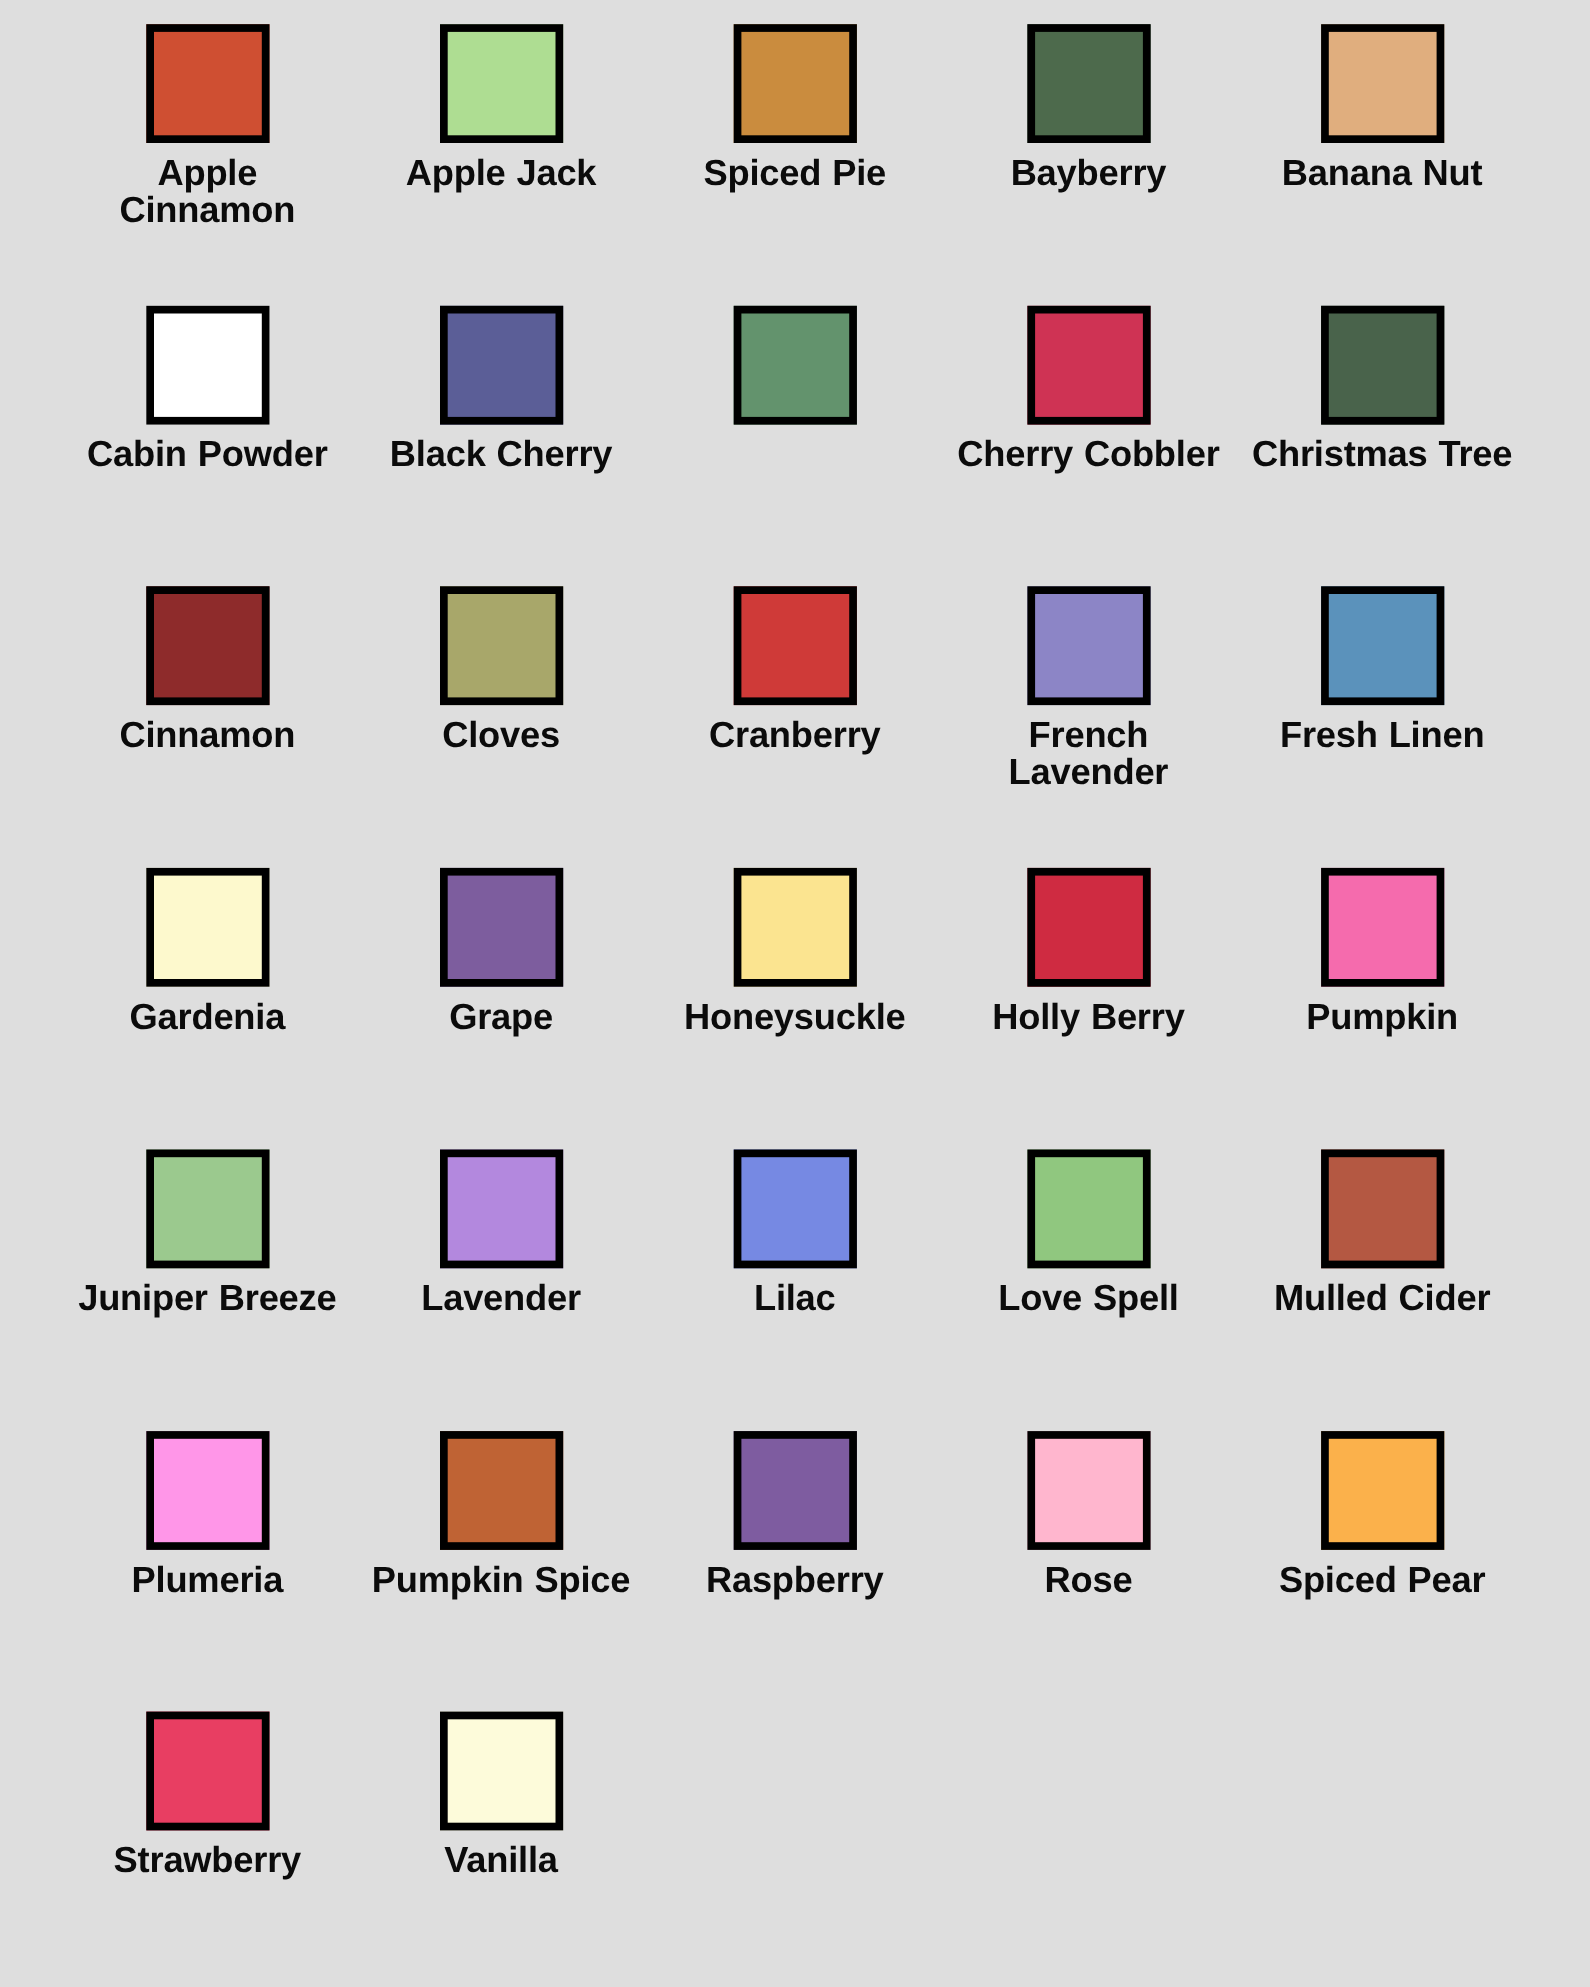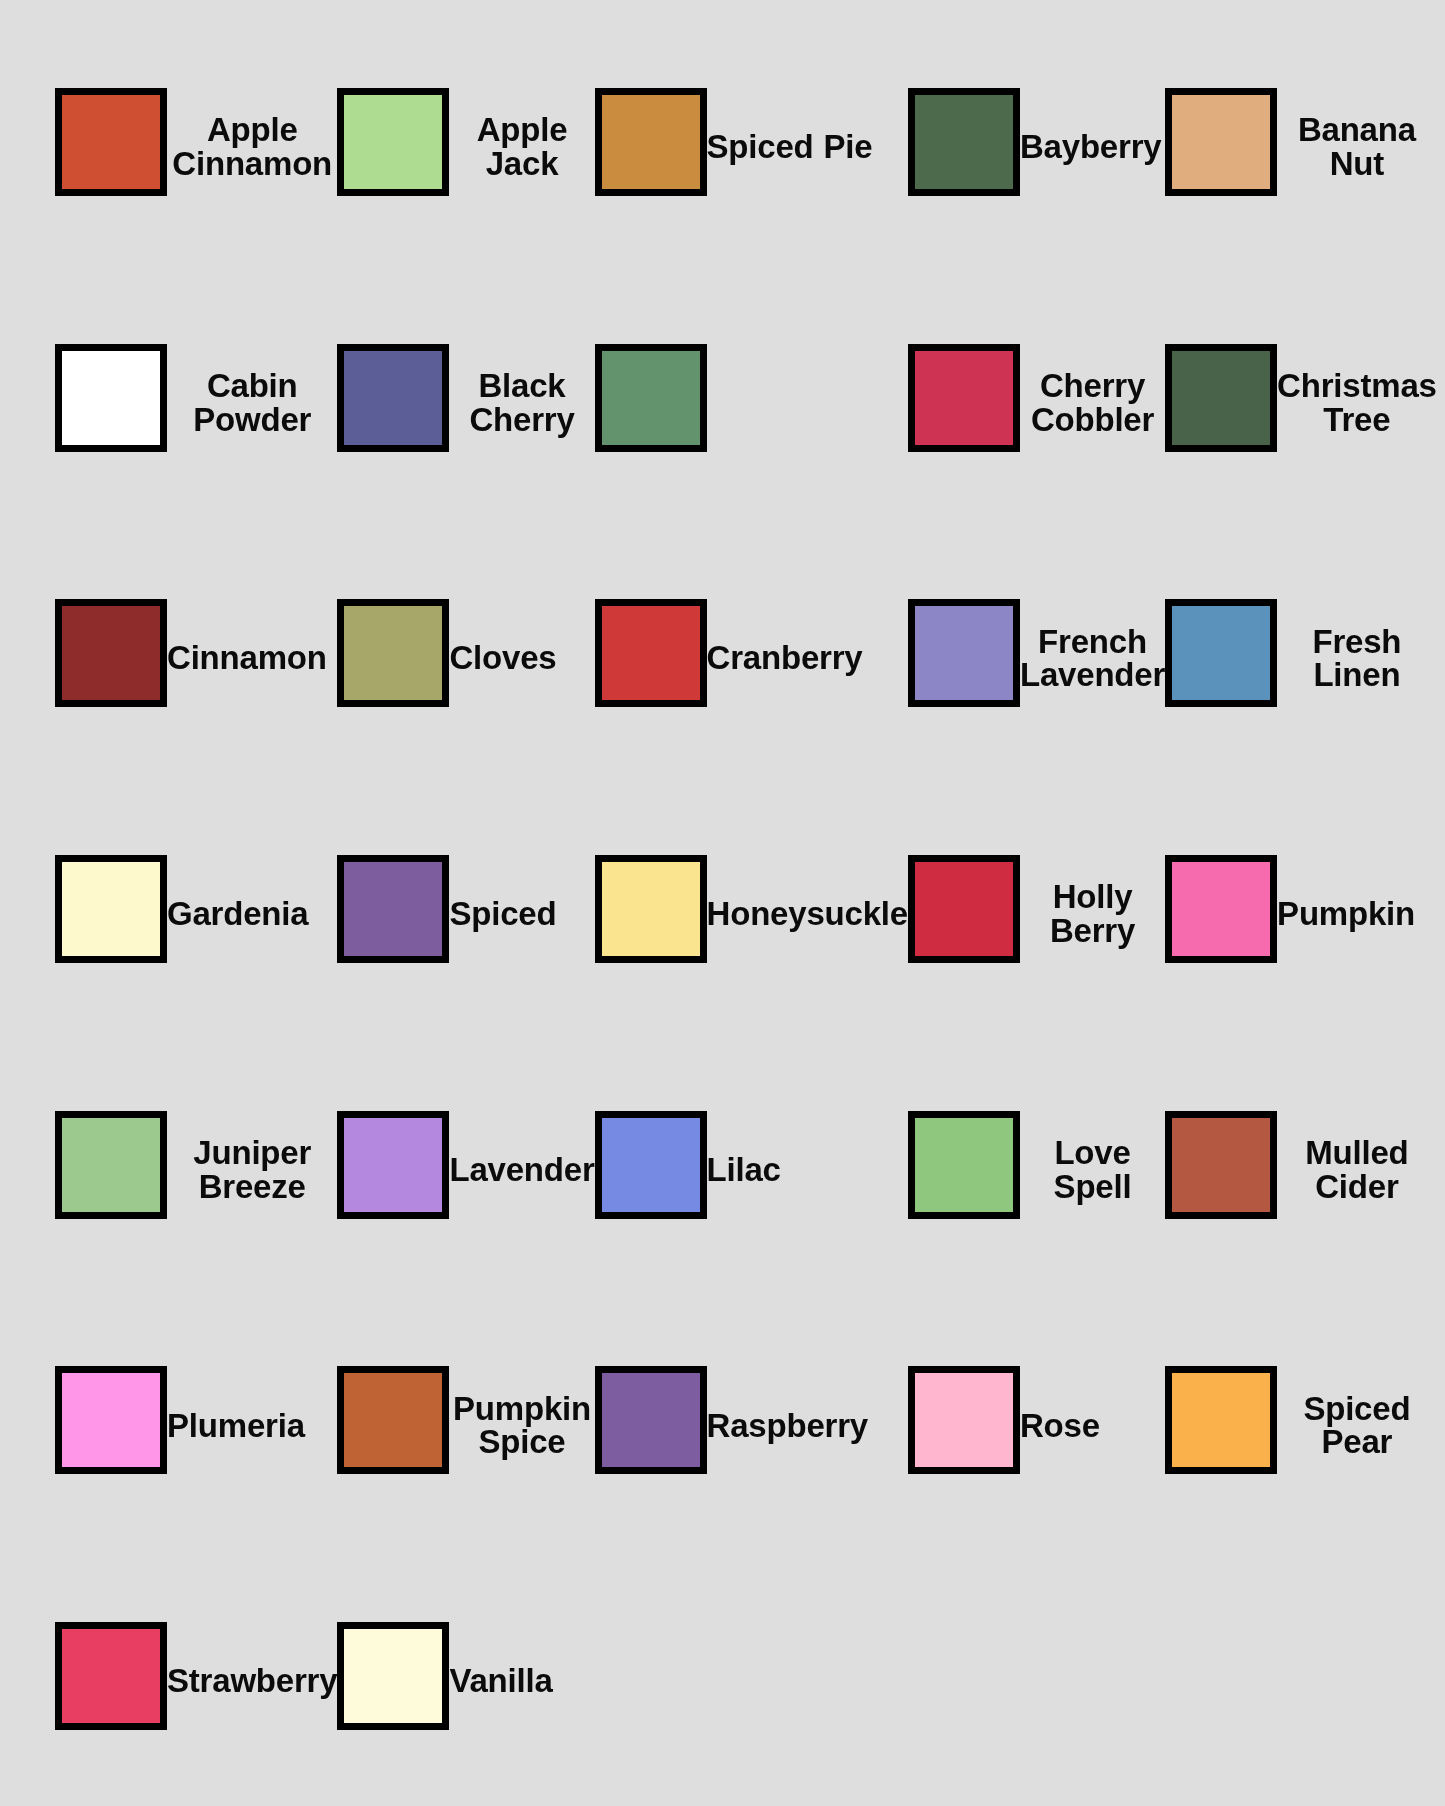--- a/index.html
+++ b/index.html
@@ -20,21 +20,21 @@
     box-sizing: border-box;
     display: grid;
     grid-template-columns: repeat(5, 1fr);
     grid-template-rows: repeat(7, 1fr);
     padding: 6px 55px 10px 55px;
     align-items: start;
     justify-items: center;
   }
   .swatch-cell {
     display: flex;
-    flex-direction: row;
+    flex-direction: column;
     align-items: center;
     justify-content: flex-start;
     width: 100%;
     height: 100%;
     padding-top: 16px;
     box-sizing: border-box;
   }
   .swatch-chip {
     width: 112px;
     height: 108px;
@@ -116,21 +116,21 @@
     <div class="swatch-cell">
       <div class="swatch-chip" style="background: rgb(91, 146, 187); border-color: rgb(0, 0, 0);"></div>
       <div class="swatch-label">Fresh Linen</div>
     </div>
     <div class="swatch-cell">
       <div class="swatch-chip" style="background: rgb(253, 249, 205); border-color: rgb(0, 0, 0);"></div>
       <div class="swatch-label">Gardenia</div>
     </div>
     <div class="swatch-cell">
       <div class="swatch-chip" style="background: rgb(125, 93, 158); border-color: rgb(0, 0, 0);"></div>
-      <div class="swatch-label">Spiced</div>
+      <div class="swatch-label">Grape</div>
     </div>
     <div class="swatch-cell">
       <div class="swatch-chip" style="background: rgb(251, 228, 144); border-color: rgb(0, 0, 0);"></div>
       <div class="swatch-label">Honeysuckle</div>
     </div>
     <div class="swatch-cell">
       <div class="swatch-chip" style="background: rgb(207, 43, 65); border-color: rgb(0, 0, 0);"></div>
       <div class="swatch-label">Holly Berry</div>
     </div>
     <div class="swatch-cell">

